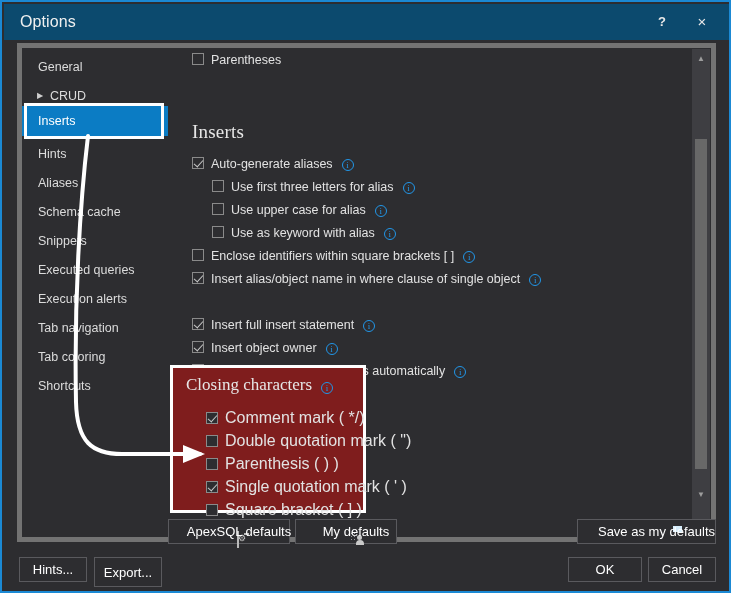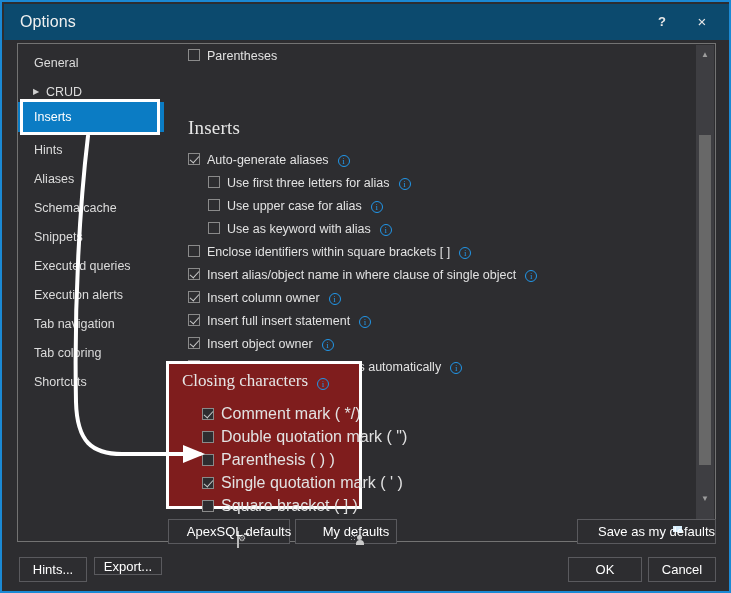--- a/index.html
+++ b/index.html
@@ -56,21 +56,21 @@
   #close-btn { right: 14px; font-size: 15px; }
 
   
   #frame {
     position: absolute;
     left: 15px;
     top: 41px;
     width: 699px;
     height: 499px;
     box-sizing: border-box;
-    border: 1px solid #737373;
+    border: 5px solid #737373;
     background: #2d2d30;
   }
 
   
   #sidebar {
     position: absolute;
     left: 0; top: 0;
     width: 146px;
     height: 100%;
     background: #2d2d30;
@@ -246,21 +246,21 @@
     text-align: center;
     cursor: default;
     white-space: nowrap;
     user-select: none;
   }
 
   #btn-apexsql-defaults { left: 166px; top: 517px; width: 122px; height: 25px; }
   #btn-my-defaults      { left: 293px; top: 517px; width: 102px; height: 25px; }
   #btn-save-defaults    { left: 575px; top: 517px; width: 139px; height: 25px; padding-left: 30px; }
   #btn-import           { left: 17px;  top: 555px; width: 68px;  height: 25px; }
-  #btn-export           { left: 92px;  top: 555px; width: 68px;  height: 18px; }
+  #btn-export           { left: 92px;  top: 555px; width: 68px;  height: 30px; }
   #btn-ok               { left: 566px; top: 555px; width: 74px;  height: 25px; }
   #btn-cancel           { left: 646px; top: 555px; width: 68px;  height: 25px; }
 
   .btn-inner {
     position: absolute;
     left: 0; top: 0; right: 0; bottom: 0;
     display: flex;
     align-items: center;
     justify-content: center;
   }
@@ -404,23 +404,20 @@
         <span class="box"></span><span class="chk-label">Use upper case for alias</span><span class="info">i</span>
       </div>
       <div class="chk-row" style="left:44px; top:177px">
         <span class="box"></span><span class="chk-label">Use as keyword with alias</span><span class="info">i</span>
       </div>
       <div class="chk-row" style="left:24px; top:200px">
         <span class="box"></span><span class="chk-label">Enclose identifiers within square brackets [ ]</span><span class="info">i</span>
       </div>
       <div class="chk-row" style="left:24px; top:223px">
         <span class="box checked"></span><span class="chk-label">Insert alias/object name in where clause of single object</span><span class="info">i</span>
-      </div>
-      <div class="chk-row" style="left:24px; top:246px">
-        <span class="box checked"></span><span class="chk-label">Insert column owner</span><span class="info">i</span>
       </div>
       <div class="chk-row" style="left:24px; top:269px">
         <span class="box checked"></span><span class="chk-label">Insert full insert statement</span><span class="info">i</span>
       </div>
       <div class="chk-row" style="left:24px; top:292px">
         <span class="box checked"></span><span class="chk-label">Insert object owner</span><span class="info">i</span>
       </div>
       <div class="chk-row" style="left:24px; top:315px">
         <span class="box checked"></span><span class="chk-label">Insert procedure parameters automatically</span><span class="info">i</span>
       </div>

